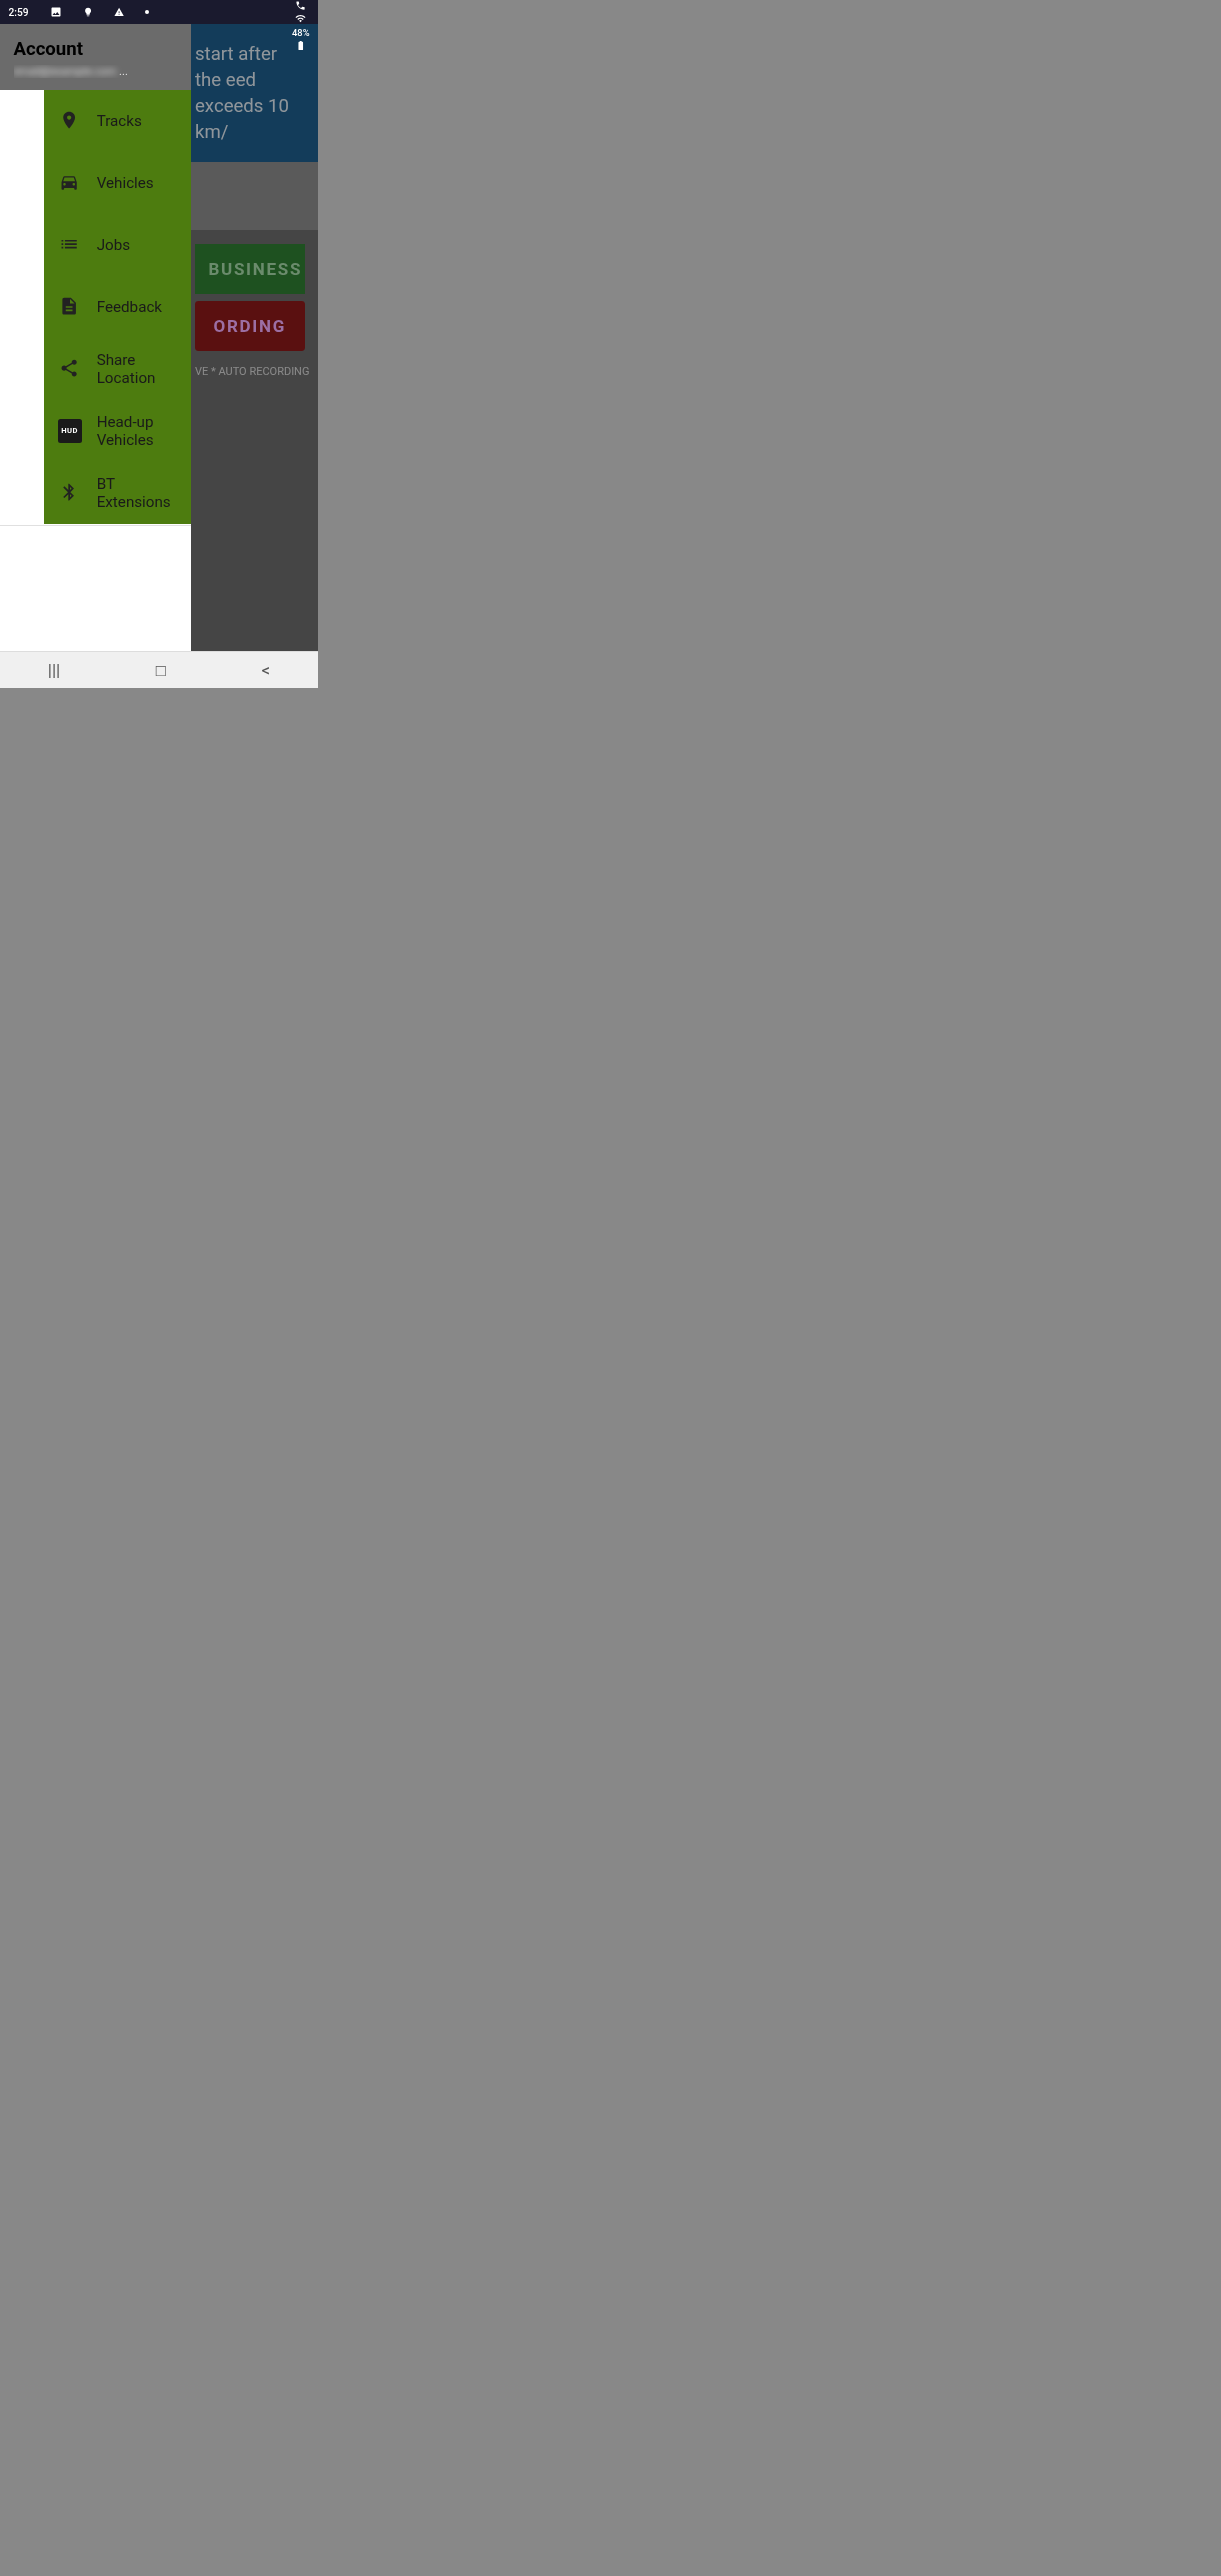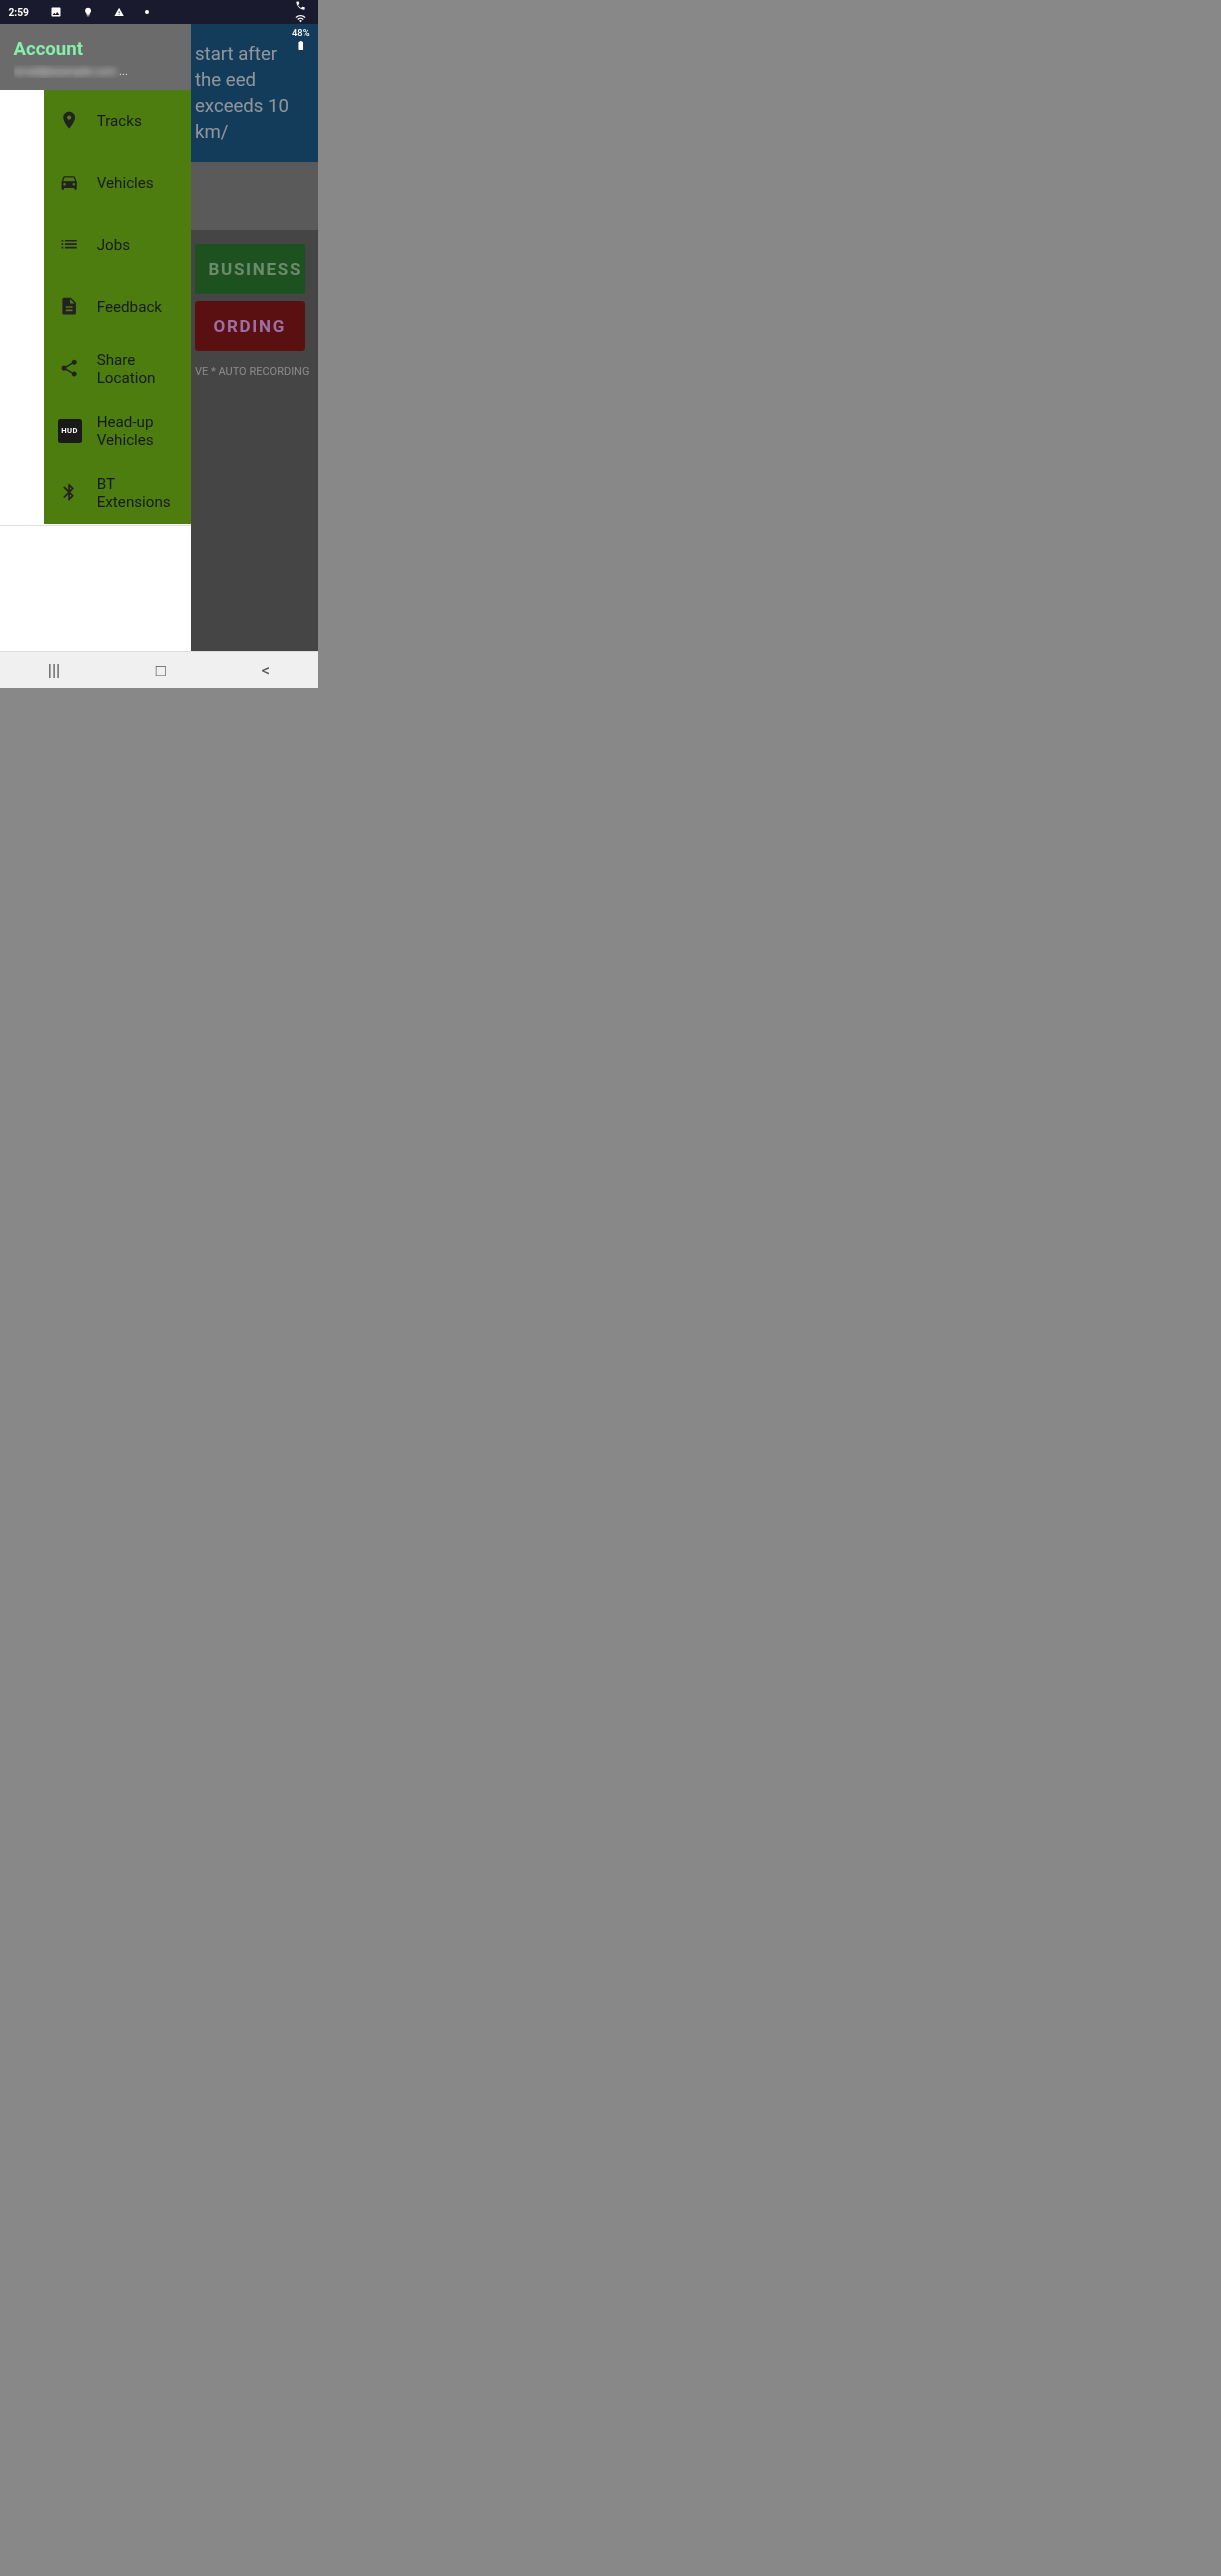--- a/index.html
+++ b/index.html
@@ -26,21 +26,20 @@
       font-size: 10.2px;
       font-weight: 500;
       position: relative;
       z-index: 100;
     }
 
     .status-left {
       display: flex;
       align-items: center;
       gap: 21px;
-      font-weight: bold;
     }
 
     .status-right {
       display: flex;
       align-items: center;
       gap: 2.5px;
       font-size: 9.3px;
       flex-direction: column;
     }
 
@@ -123,21 +122,21 @@
       z-index: 9;
     }
 
     
     .account-section {
       background: #6b6b6b;
       padding: 13.5px 13.5px 12px 13.5px;
     }
 
     .account-title {
-      color: #86efac;
+      color: #000000;
       font-size: 18.6px;
       font-weight: bold;
       margin-bottom: 5.1px;
     }
 
     .account-email {
       color: rgba(255,255,255,0.7);
       font-size: 11px;
       white-space: nowrap;
       overflow: hidden;

